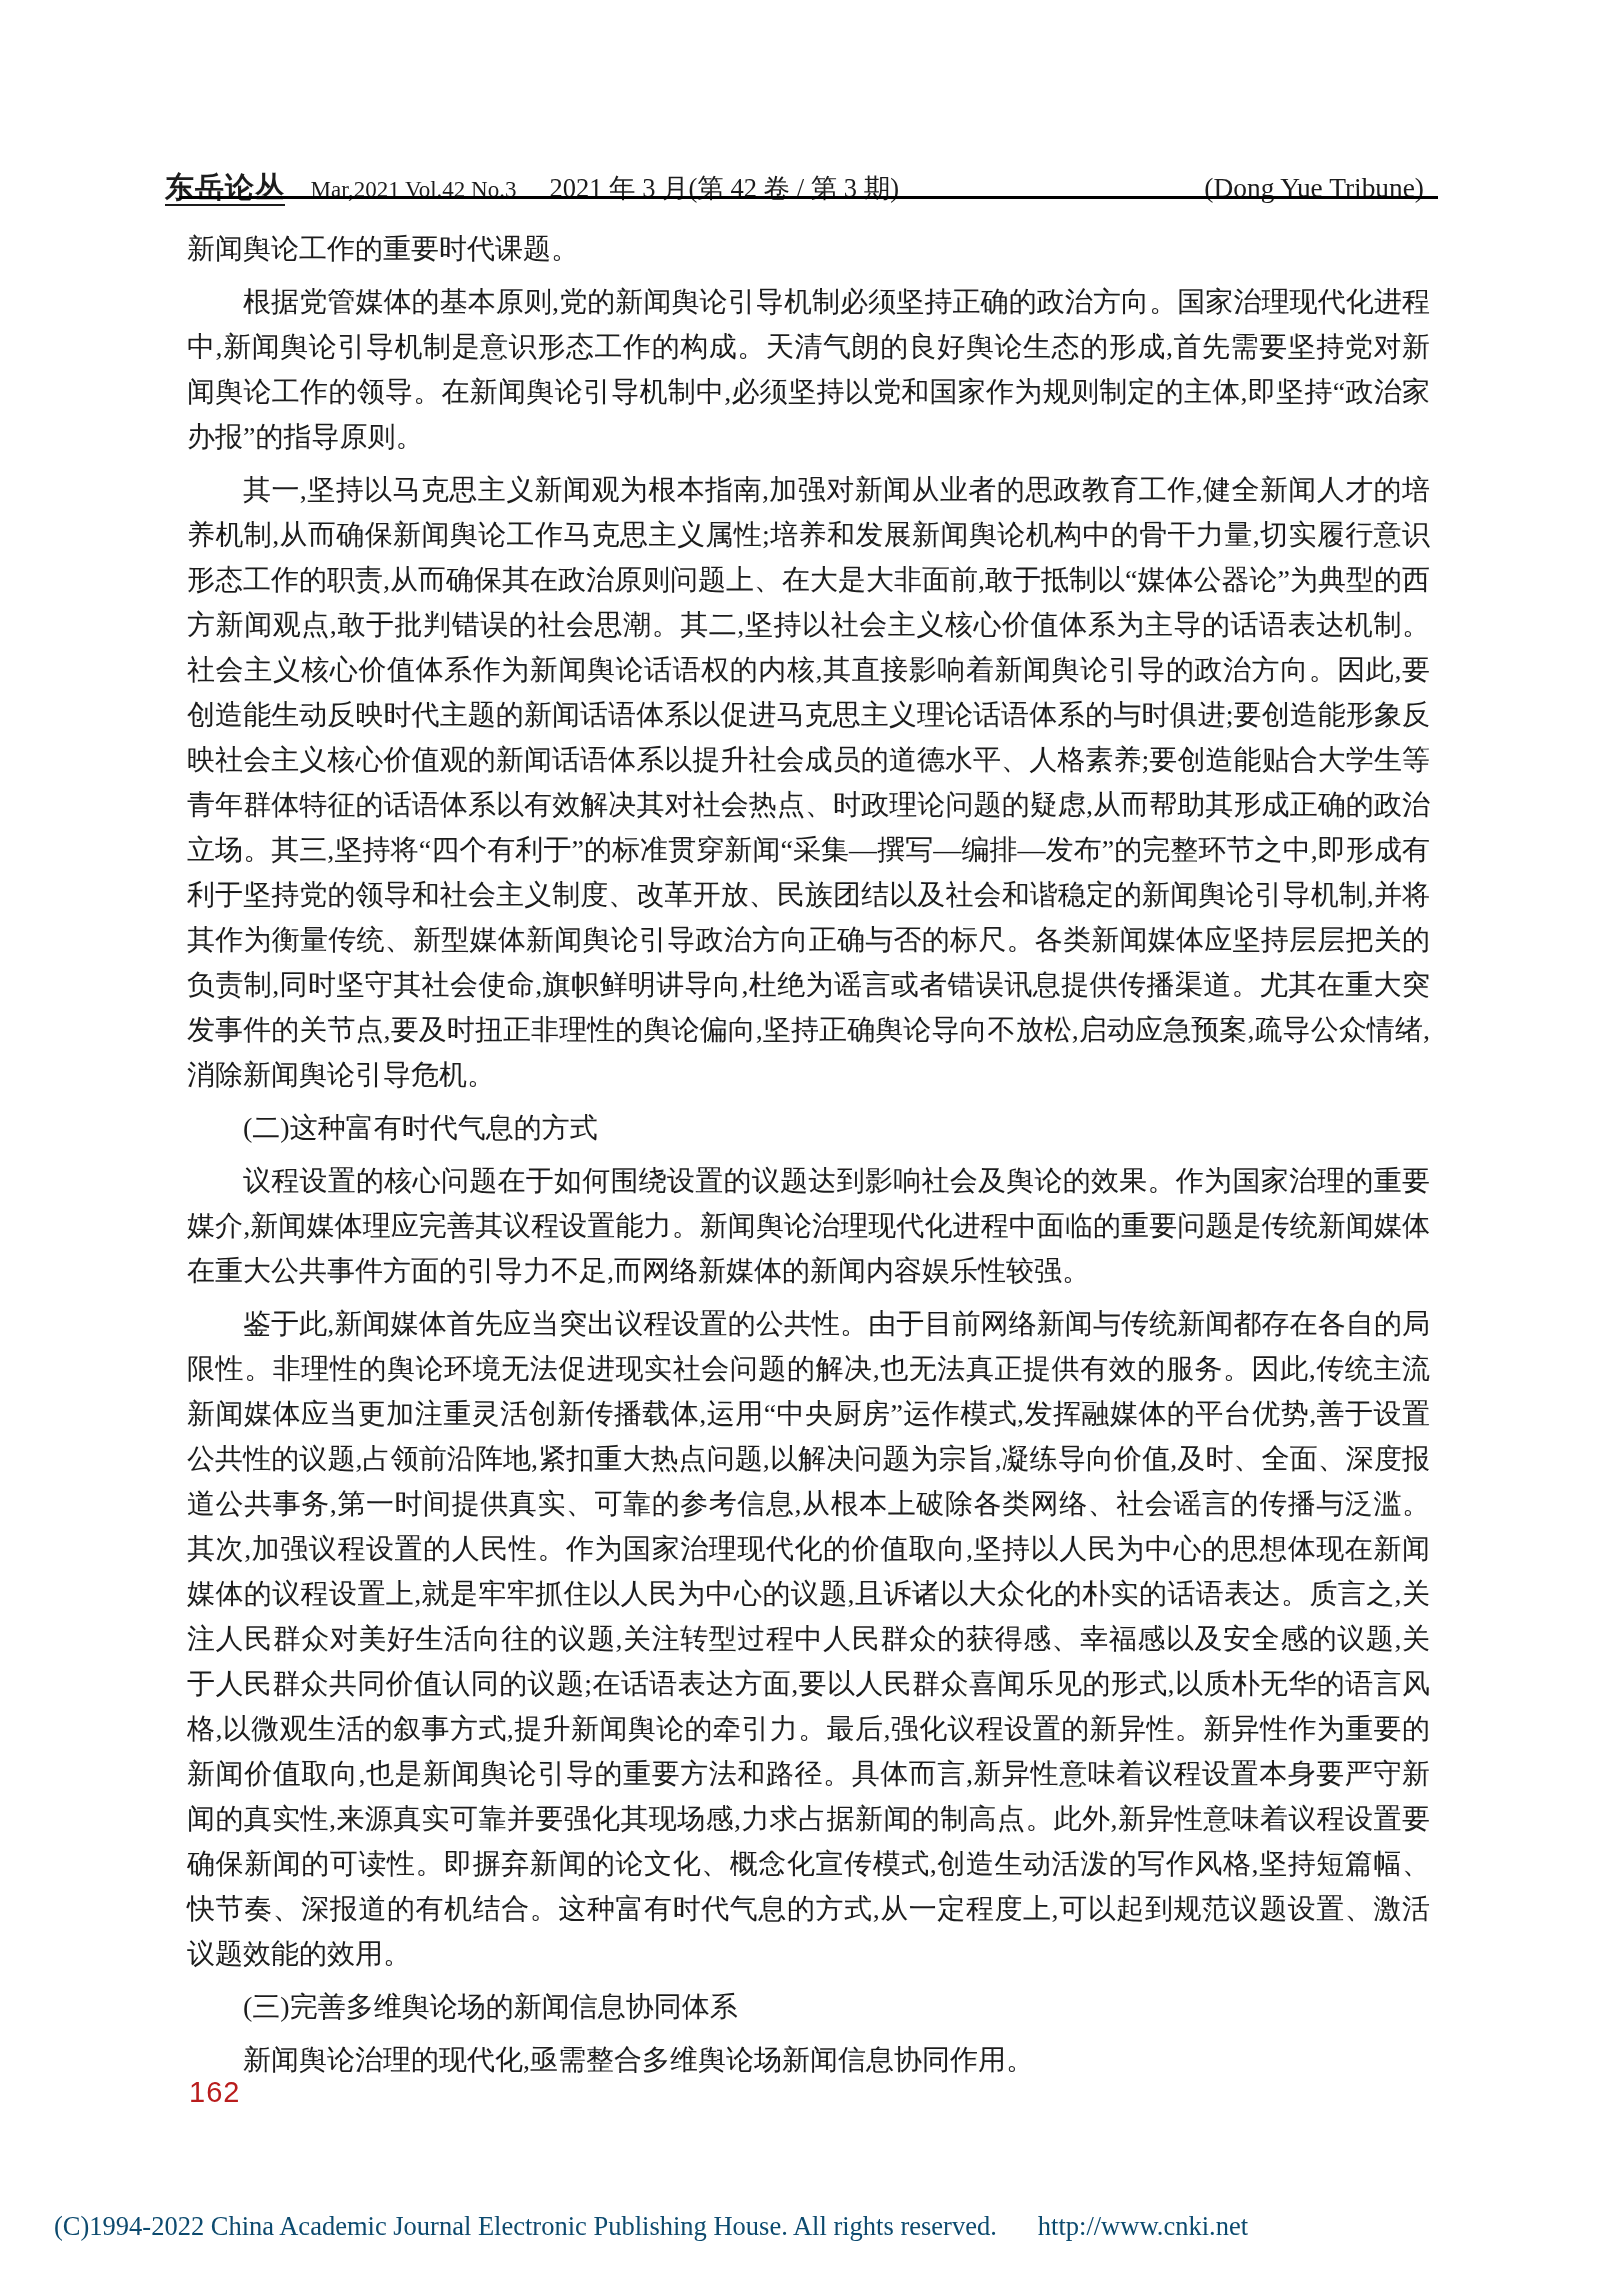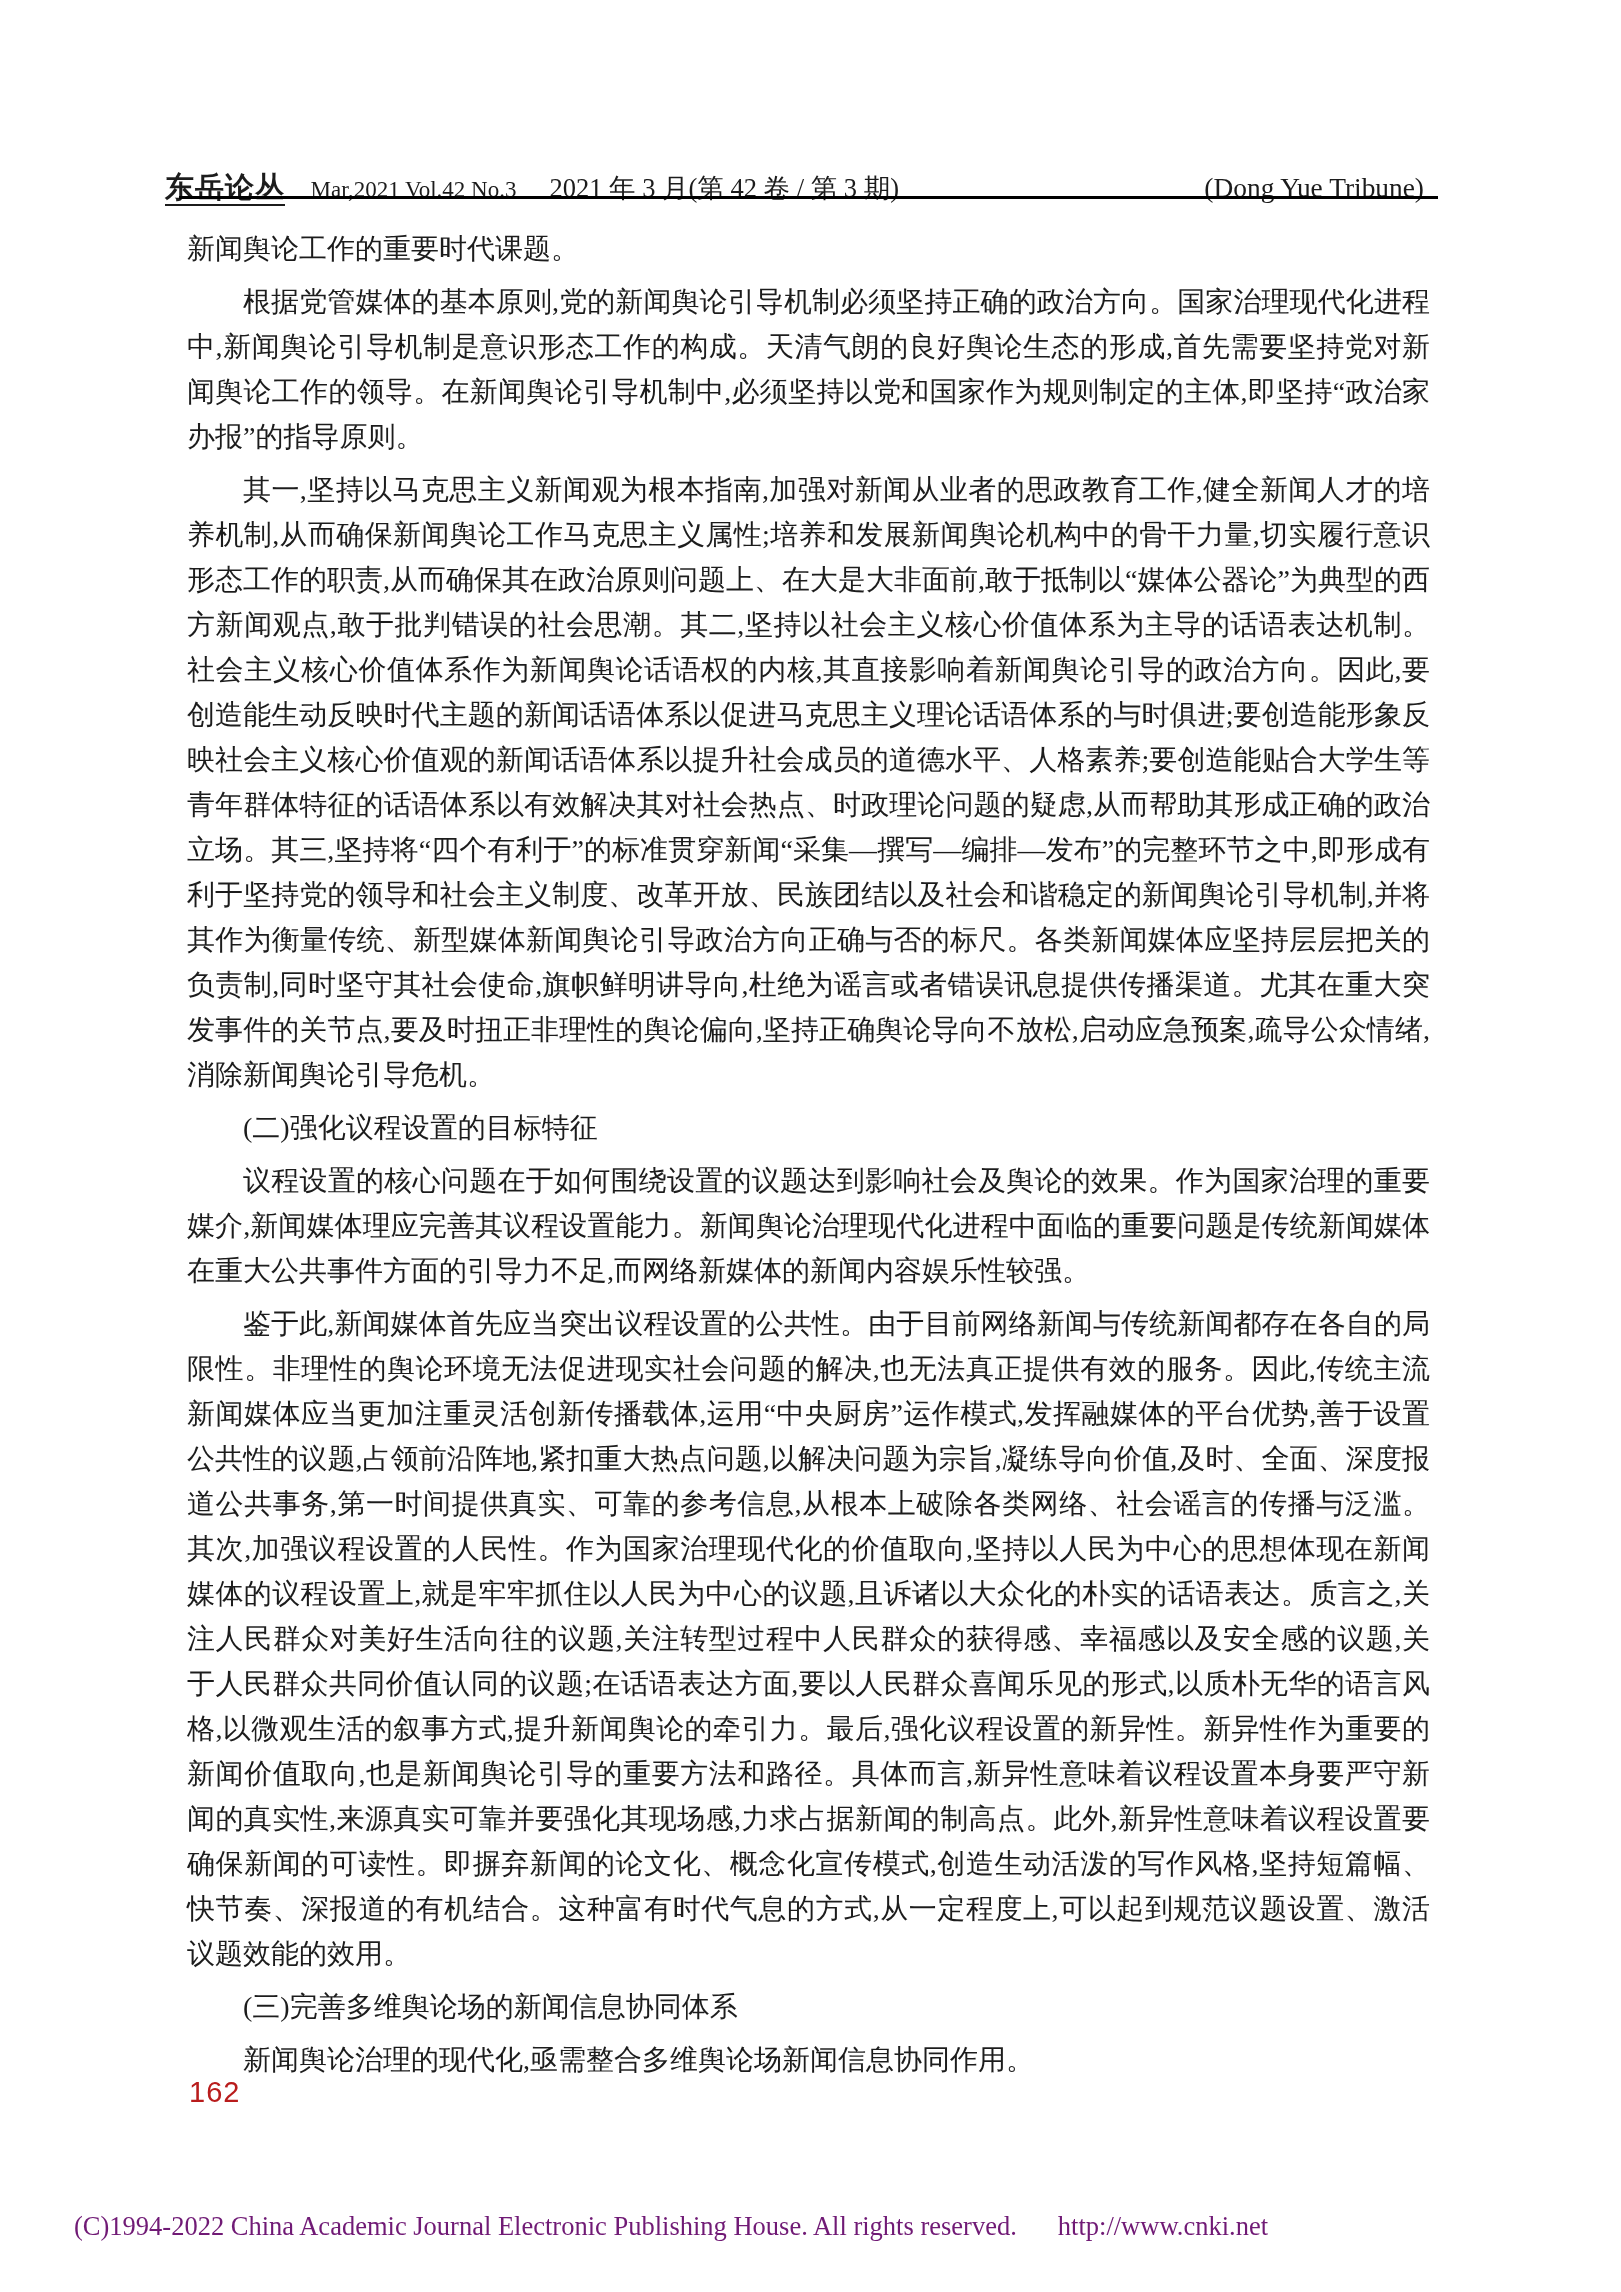--- a/index.html
+++ b/index.html
@@ -60,28 +60,28 @@
     <span class="icn">2021 年 3 月(第 42 卷 / 第 3 期)</span>
     <span class="jen">(Dong Yue Tribune)</span>
   </header>
 
   <div class="rule" style="background: rgb(0, 0, 0);"></div>
 
   <main class="body">
     <p class="cont">新闻舆论工作的重要时代课题。</p>
     <p class="para">根据党管媒体的基本原则,党的新闻舆论引导机制必须坚持正确的政治方向。国家治理现代化进程中,新闻舆论引导机制是意识形态工作的构成。天清气朗的良好舆论生态的形成,首先需要坚持党对新闻舆论工作的领导。在新闻舆论引导机制中,必须坚持以党和国家作为规则制定的主体,即坚持“政治家办报”的指导原则。</p>
     <p class="para">其一,坚持以马克思主义新闻观为根本指南,加强对新闻从业者的思政教育工作,健全新闻人才的培养机制,从而确保新闻舆论工作马克思主义属性;培养和发展新闻舆论机构中的骨干力量,切实履行意识形态工作的职责,从而确保其在政治原则问题上、在大是大非面前,敢于抵制以“媒体公器论”为典型的西方新闻观点,敢于批判错误的社会思潮。其二,坚持以社会主义核心价值体系为主导的话语表达机制。社会主义核心价值体系作为新闻舆论话语权的内核,其直接影响着新闻舆论引导的政治方向。因此,要创造能生动反映时代主题的新闻话语体系以促进马克思主义理论话语体系的与时俱进;要创造能形象反映社会主义核心价值观的新闻话语体系以提升社会成员的道德水平、人格素养;要创造能贴合大学生等青年群体特征的话语体系以有效解决其对社会热点、时政理论问题的疑虑,从而帮助其形成正确的政治立场。其三,坚持将“四个有利于”的标准贯穿新闻“采集—撰写—编排—发布”的完整环节之中,即形成有利于坚持党的领导和社会主义制度、改革开放、民族团结以及社会和谐稳定的新闻舆论引导机制,并将其作为衡量传统、新型媒体新闻舆论引导政治方向正确与否的标尺。各类新闻媒体应坚持层层把关的负责制,同时坚守其社会使命,旗帜鲜明讲导向,杜绝为谣言或者错误讯息提供传播渠道。尤其在重大突发事件的关节点,要及时扭正非理性的舆论偏向,坚持正确舆论导向不放松,启动应急预案,疏导公众情绪,消除新闻舆论引导危机。</p>
-    <p class="head">(二)强化议程设置的目标特征</p>
+    <p class="head">(二)这种富有时代气息的方式</p>
     <p class="para">议程设置的核心问题在于如何围绕设置的议题达到影响社会及舆论的效果。作为国家治理的重要媒介,新闻媒体理应完善其议程设置能力。新闻舆论治理现代化进程中面临的重要问题是传统新闻媒体在重大公共事件方面的引导力不足,而网络新媒体的新闻内容娱乐性较强。</p>
     <p class="para">鉴于此,新闻媒体首先应当突出议程设置的公共性。由于目前网络新闻与传统新闻都存在各自的局限性。非理性的舆论环境无法促进现实社会问题的解决,也无法真正提供有效的服务。因此,传统主流新闻媒体应当更加注重灵活创新传播载体,运用“中央厨房”运作模式,发挥融媒体的平台优势,善于设置公共性的议题,占领前沿阵地,紧扣重大热点问题,以解决问题为宗旨,凝练导向价值,及时、全面、深度报道公共事务,第一时间提供真实、可靠的参考信息,从根本上破除各类网络、社会谣言的传播与泛滥。其次,加强议程设置的人民性。作为国家治理现代化的价值取向,坚持以人民为中心的思想体现在新闻媒体的议程设置上,就是牢牢抓住以人民为中心的议题,且诉诸以大众化的朴实的话语表达。质言之,关注人民群众对美好生活向往的议题,关注转型过程中人民群众的获得感、幸福感以及安全感的议题,关于人民群众共同价值认同的议题;在话语表达方面,要以人民群众喜闻乐见的形式,以质朴无华的语言风格,以微观生活的叙事方式,提升新闻舆论的牵引力。最后,强化议程设置的新异性。新异性作为重要的新闻价值取向,也是新闻舆论引导的重要方法和路径。具体而言,新异性意味着议程设置本身要严守新闻的真实性,来源真实可靠并要强化其现场感,力求占据新闻的制高点。此外,新异性意味着议程设置要确保新闻的可读性。即摒弃新闻的论文化、概念化宣传模式,创造生动活泼的写作风格,坚持短篇幅、快节奏、深报道的有机结合。这种富有时代气息的方式,从一定程度上,可以起到规范议题设置、激活议题效能的效用。</p>
     <p class="head">(三)完善多维舆论场的新闻信息协同体系</p>
     <p class="para">新闻舆论治理的现代化,亟需整合多维舆论场新闻信息协同作用。</p>
   </main>
 
   <div class="pagenum">162</div>
 
-  <footer class="ftr" style="color: #701a75; margin-left: 20px;">
+  <footer class="ftr" style="color: #0c4a6e;">
     <span>(C)1994-2022 China Academic Journal Electronic Publishing House. All rights reserved.</span>
     <span>http://www.cnki.net</span>
   </footer>
 
 </div>
 
 
 </body></html>

